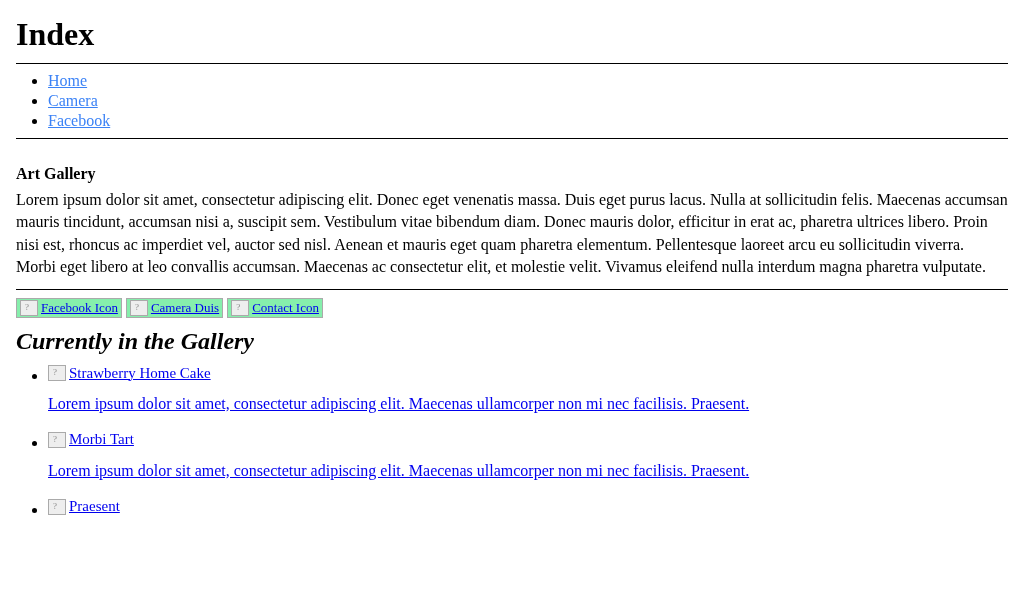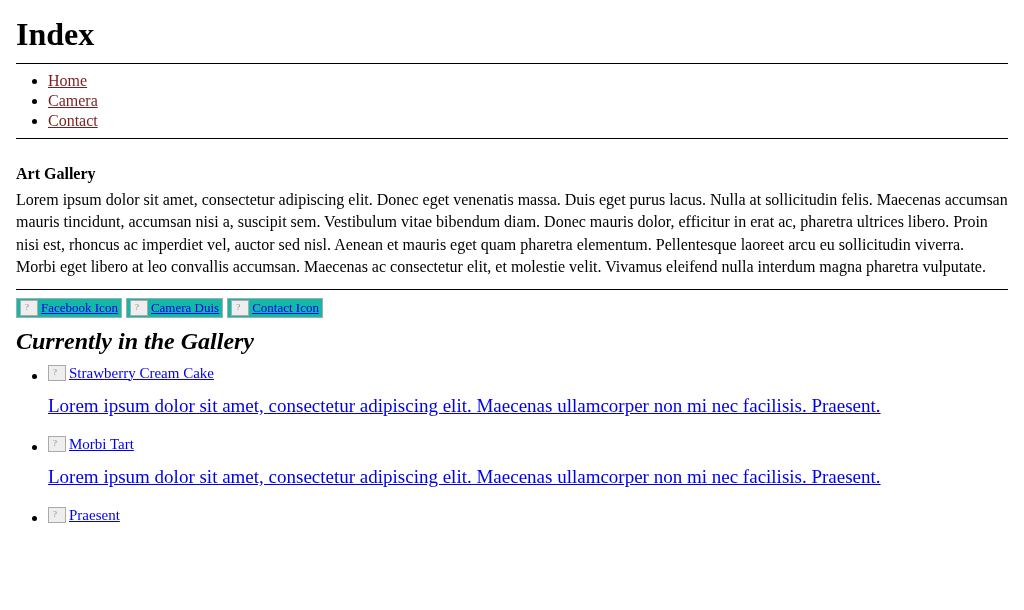--- a/index.html
+++ b/index.html
@@ -36,21 +36,21 @@
     nav ul {
       list-style: disc;
       padding-left: 32px;
     }
 
     nav ul li {
       margin: 2px 0;
     }
 
     nav ul li a {
-      color: #7f1d1d;
+      color: #3b82f6;
       text-decoration: underline;
     }
 
     .section-heading {
       font-weight: bold;
       margin: 26px 0 6px 0;
     }
 
     .art-gallery-text {
       line-height: 1.4;
@@ -67,21 +67,21 @@
 
     .icon-placeholder {
       display: inline-flex;
       align-items: center;
       border: 1px solid #aaa;
       padding: 1px 3px;
       font-size: 13px;
       color: #00e;
       text-decoration: underline;
       cursor: pointer;
-      background: #14b8a6;
+      background: #86efac;
     }
 
     .gallery-section-title {
       font-size: 1.5em;
       font-weight: bold;
       margin: 10px 0 10px 0;
       font-style: italic;
     }
 
     .gallery-list {
@@ -99,21 +99,21 @@
       color: #00e;
       text-decoration: underline;
       font-size: 15px;
     }
 
     .gallery-item-desc {
       display: block;
       color: #00e;
       text-decoration: underline;
       margin-top: 8px;
-      font-size: 19px;
+      font-size: 16px;
       line-height: 1.4;
     }
 
     .img-broken {
       display: inline-block;
       width: 18px;
       height: 16px;
       border: 1px solid #aaa;
       background: #eee;
       margin-right: 3px;
@@ -139,21 +139,21 @@
 
 <nav>
   <ul>
     <li>
       <a href="#">Home</a>
     </li>
     <li>
       <a href="#">Camera</a>
     </li>
     <li>
-      <a href="#">Contact</a>
+      <a href="#">Facebook</a>
     </li>
   </ul>
 </nav>
 
 <hr>
 
 <p class="section-heading">Art Gallery</p>
 
 <p class="art-gallery-text">Lorem ipsum dolor sit amet, consectetur adipiscing elit. Donec eget venenatis massa. Duis eget purus lacus. Nulla at sollicitudin felis. Maecenas accumsan mauris tincidunt, accumsan nisi a, suscipit sem. Vestibulum vitae bibendum diam. Donec mauris dolor, efficitur in erat ac, pharetra ultrices libero. Proin nisi est, rhoncus ac imperdiet vel, auctor sed nisl. Aenean et mauris eget quam pharetra elementum. Pellentesque laoreet arcu eu sollicitudin viverra. Morbi eget libero at leo convallis accumsan. Maecenas ac consectetur elit, et molestie velit. Vivamus eleifend nulla interdum magna pharetra vulputate.</p>
 
@@ -173,21 +173,21 @@
     <span>Contact Icon</span>
   </a>
 </div>
 
 <h2 class="gallery-section-title">Currently in the Gallery</h2>
 
 <ul class="gallery-list">
   <li>
     <a class="gallery-item-link" href="#">
       <span class="img-broken"></span>
-      <span>Strawberry Cream Cake</span>
+      <span>Strawberry Home Cake</span>
     </a>
     <a class="gallery-item-desc" href="#">Lorem ipsum dolor sit amet, consectetur adipiscing elit. Maecenas ullamcorper non mi nec facilisis. Praesent.</a>
   </li>
   <li>
     <a class="gallery-item-link" href="#">
       <span class="img-broken"></span>
       <span>Morbi Tart</span>
     </a>
     <a class="gallery-item-desc" href="#">Lorem ipsum dolor sit amet, consectetur adipiscing elit. Maecenas ullamcorper non mi nec facilisis. Praesent.</a>
   </li>

